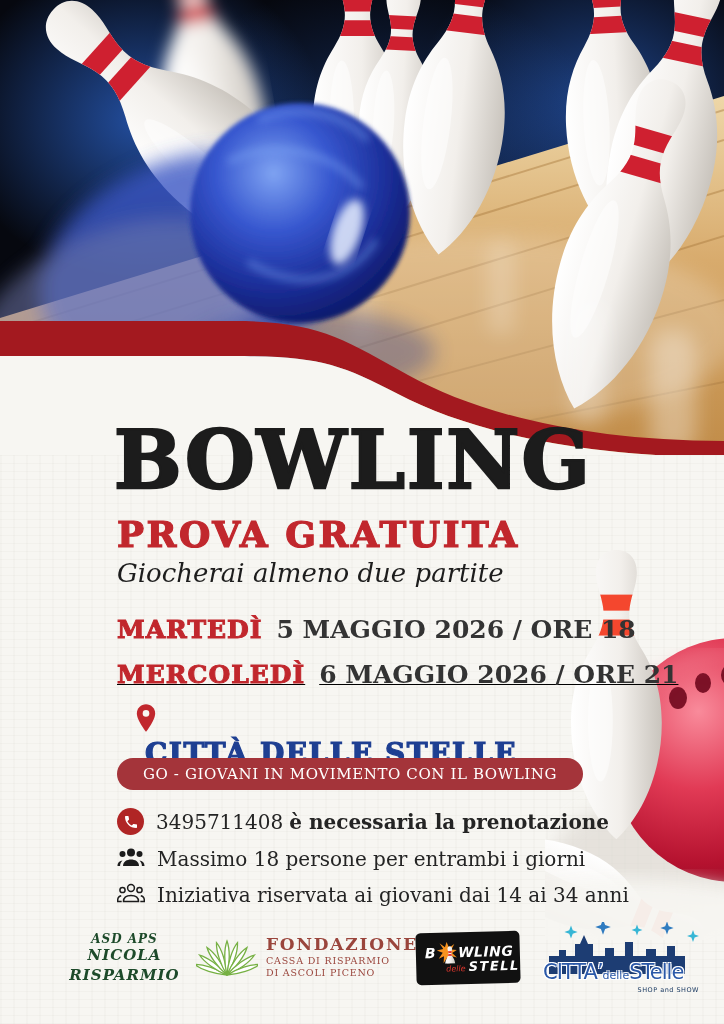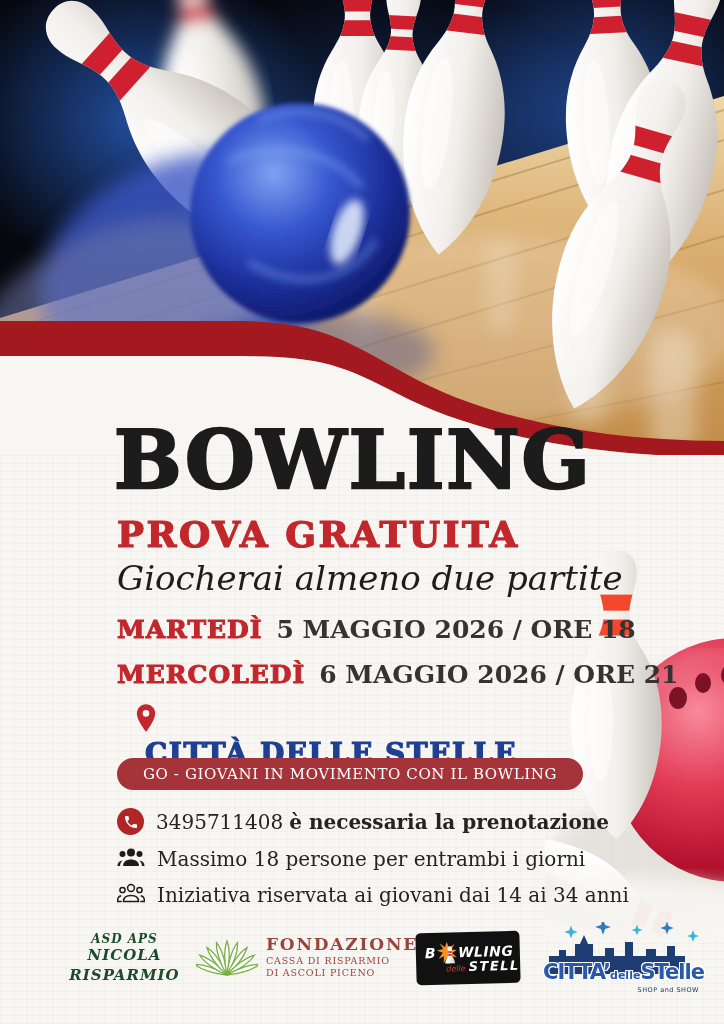--- a/index.html
+++ b/index.html
@@ -24,25 +24,25 @@
     font-size:80px; line-height:1; font-weight:bold; color:#1c1c1c;
     letter-spacing:2px; -webkit-text-stroke:2.5px #1c1c1c;
   }
   .subtitle{
     position:absolute; left:71px; top:513px;
     font-size:36px; font-weight:bold; color:#c1272d;
     letter-spacing:2.5px; -webkit-text-stroke:1.2px #c1272d;
   }
   .tagline{
     position:absolute; left:71px; top:558px;
-    font-size:34px; font-style:italic; color:#1d1d1d;
+    font-size:26px; font-style:italic; color:#1d1d1d;
   }
   .sched{ position:absolute; left:71px; white-space:nowrap; }
   .sched-1{ top:615px; }
-  .sched-2{ top:660px; }
+  .sched-2{ top:660px;text-decoration:underline; }
   .sched .day{
     font-size:25px; font-weight:bold; color:#c1272d;
     letter-spacing:1px; -webkit-text-stroke:1px #c1272d; margin-right:14px;
   }
   .sched .detail{ font-size:25px; font-weight:bold; color:#333333; }
   .location{ position:absolute; left:89px; top:703px; display:flex; align-items:flex-start;flex-direction:column; }
   .location .loc-text{
     font-size:28px; font-weight:bold; color:#1e3f92;
     letter-spacing:1.5px; -webkit-text-stroke:1.2px #1e3f92; margin-left:10px;
   }
@@ -78,21 +78,21 @@
     color:#ffffff; font-weight:bold; font-size:14px; letter-spacing:.5px;
     font-family:"DejaVu Sans", sans-serif; }
   .bowl-burst{ position:relative; width:20px; height:22px; margin:0 1px; }
   .bowl-row2{ position:absolute; left:30px; top:27px; display:flex; align-items:baseline;
     font-family:"DejaVu Sans", sans-serif; }
   .bowl-delle{ color:#e0372e; font-size:8px; margin-right:3px; }
   .bowl-stelle{ color:#ffffff; font-weight:bold; font-size:13px; letter-spacing:1.5px; }
   .sponsor-citta{ position:absolute; left:541px; top:0; width:168px; height:80px; }
   .citta-sky{ position:absolute; left:0; top:0; }
   .citta-text{ position:absolute; left:2px; top:38px; white-space:nowrap;
-    font-family:"DejaVu Sans", sans-serif; color:#2a58a8; font-weight:bold;
+    font-family:"DejaVu Sans", sans-serif; color:#2a58a8; font-weight:normal;
     text-shadow:-1px -1px 0 #fff, 1px -1px 0 #fff, -1px 1px 0 #fff, 1px 1px 0 #fff; }
   .citta-big{ font-size:21px; letter-spacing:-1px; }
   .citta-small{ font-size:11px; }
   .citta-sub{ position:absolute; right:10px; top:64px; font-size:6.5px;
     color:#16365f; font-family:"DejaVu Sans", sans-serif; letter-spacing:.5px; }
 </style>
 </head>
 <body>
 
 <div class="page">

